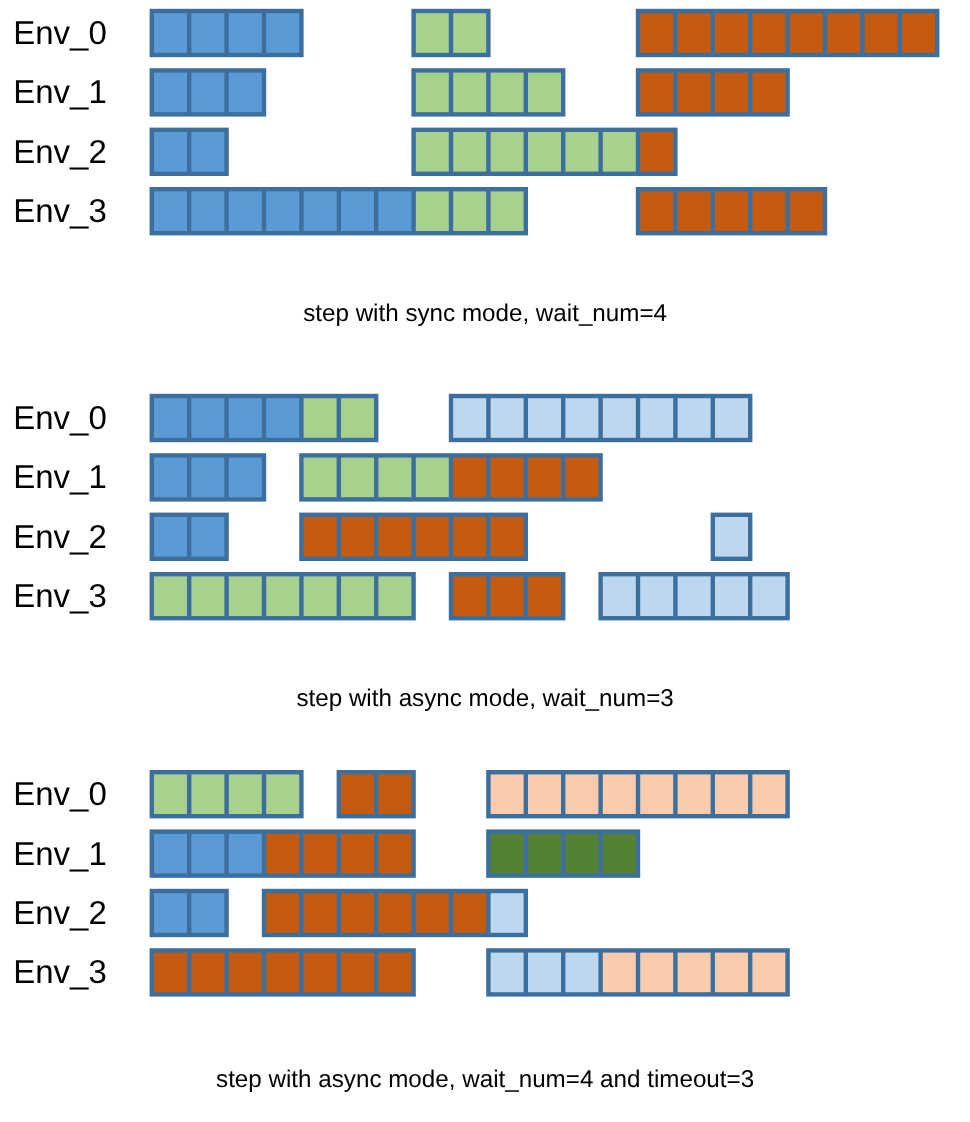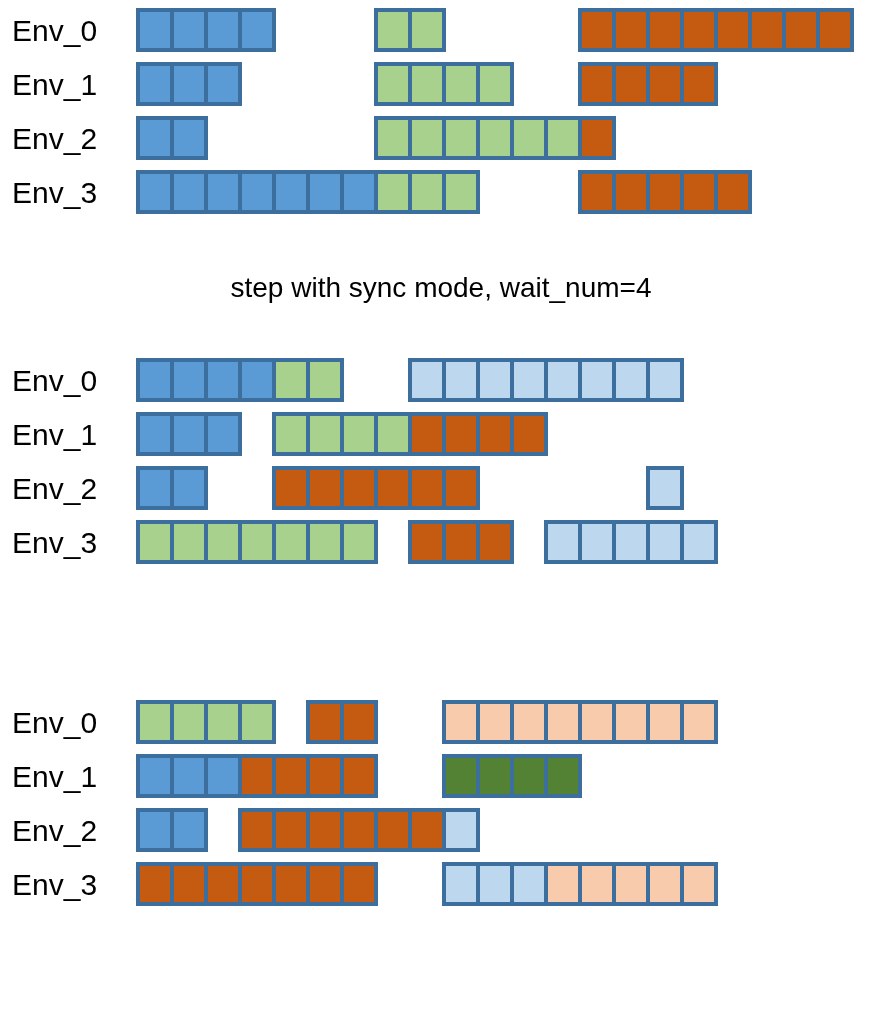--- a/index.html
+++ b/index.html
@@ -55,21 +55,21 @@
   .cell {
     width: 30px;
     height: 36px;
     box-sizing: border-box;
   }
   .caption {
     position: absolute;
     left: 0;
     width: 882px;
     text-align: center;
-    font-size: 28px;
+    font-size: 22px;
     color: #000000;
     font-family: "Liberation Sans", sans-serif;
     white-space: nowrap;
   }
 </style>
 </head>
 <body>
 
 <div class="diagram" id="diagram-root">
     <div class="section" style="top: 8px;">
@@ -232,20 +232,21 @@
         </div>
         <div class="block" style="left: 544px;">
           <div class="cell" style="background: rgb(189, 215, 238);"></div>
           <div class="cell" style="background: rgb(189, 215, 238);"></div>
           <div class="cell" style="background: rgb(189, 215, 238);"></div>
           <div class="cell" style="background: rgb(189, 215, 238);"></div>
           <div class="cell" style="background: rgb(189, 215, 238);"></div>
         </div>
       </div>
     </div>
+    <div class="caption" style="top: 622px;">step with async mode, wait_num=3</div>
     <div class="section" style="top: 700px;">
       <div class="row" style="top: 0px;">
         <div class="row-label">Env_0</div>
         <div class="block" style="left: 136px;">
           <div class="cell" style="background: rgb(169, 209, 142);"></div>
           <div class="cell" style="background: rgb(169, 209, 142);"></div>
           <div class="cell" style="background: rgb(169, 209, 142);"></div>
           <div class="cell" style="background: rgb(169, 209, 142);"></div>
         </div>
         <div class="block" style="left: 306px;">
@@ -313,13 +314,14 @@
           <div class="cell" style="background: rgb(189, 215, 238);"></div>
           <div class="cell" style="background: rgb(189, 215, 238);"></div>
           <div class="cell" style="background: rgb(248, 203, 173);"></div>
           <div class="cell" style="background: rgb(248, 203, 173);"></div>
           <div class="cell" style="background: rgb(248, 203, 173);"></div>
           <div class="cell" style="background: rgb(248, 203, 173);"></div>
           <div class="cell" style="background: rgb(248, 203, 173);"></div>
         </div>
       </div>
     </div>
+    <div class="caption" style="top: 968px;">step with async mode, wait_num=4 and timeout=3</div>
   </div>
 
 </body></html>

